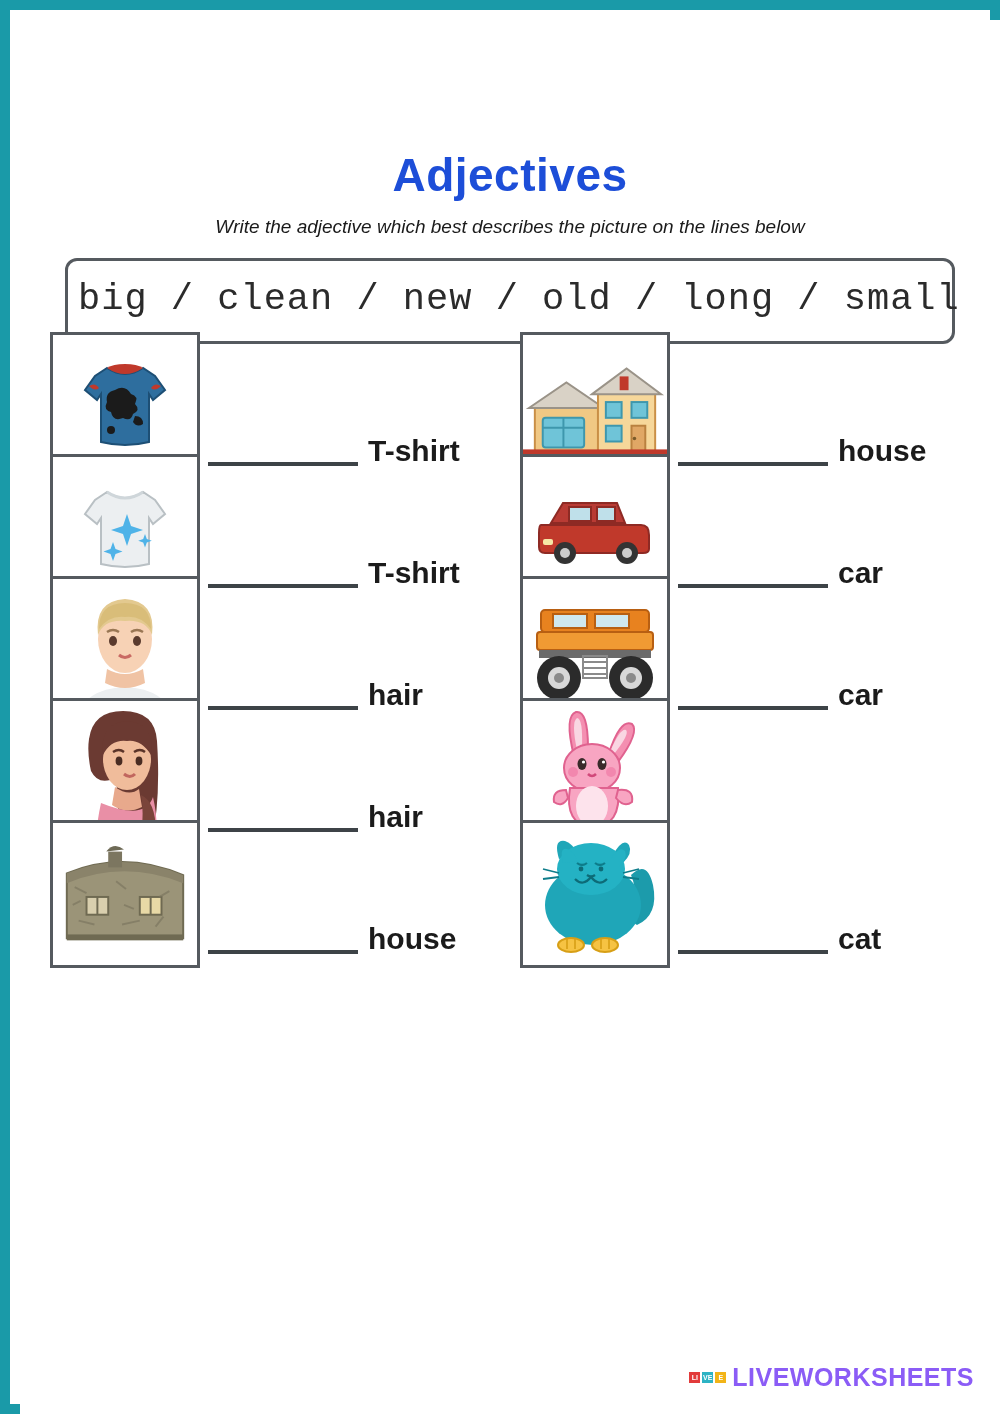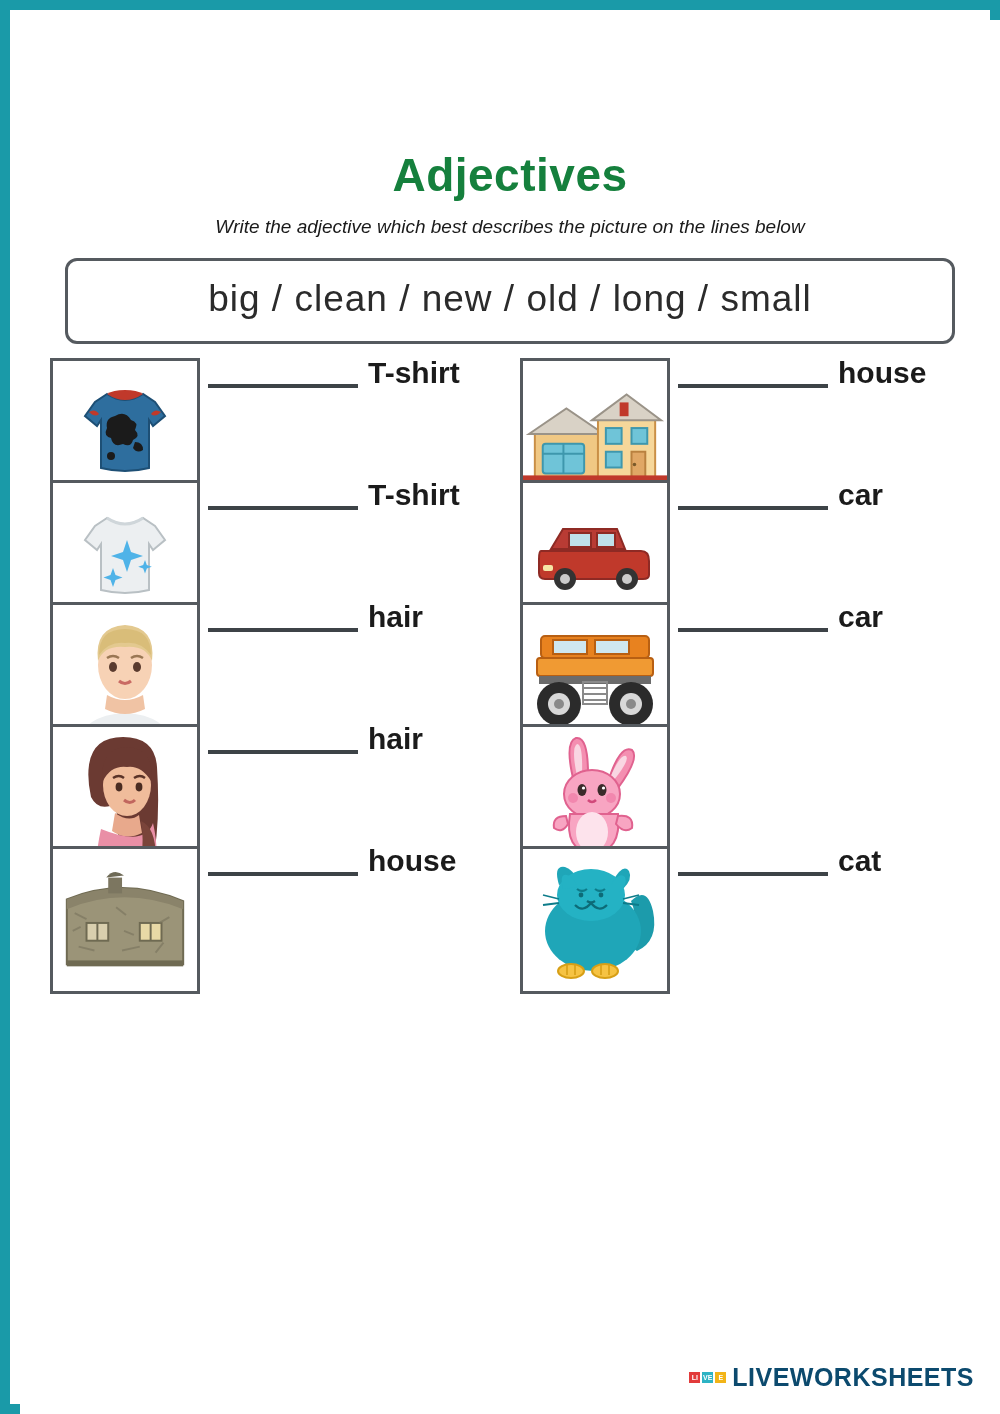--- a/index.html
+++ b/index.html
@@ -16,21 +16,21 @@
     position:absolute; left:0; top:0; width:1000px; height:1414px;
     border:10px solid #1a9aa8;
     background:#ffffff;
   }
   .sheet {
     position:absolute; left:10px; top:10px; width:980px; height:1394px;
     background:#fff;
   }
   .title {
     text-align:center;
-    color:#15803d;
+    color:#1d4ed8;
     font-size:46px;
     font-weight:bold;
     letter-spacing:0.5px;
     margin-top:128px;
   }
   .subtitle {
     text-align:center;
     color:#1a1a1a;
     font-style:italic;
     font-size:19px;
@@ -39,38 +39,39 @@
     width:720px;
   }
   .wordbank {
     margin:18px auto 0 auto;
     width:890px;
     border:3px solid #555a5f;
     border-radius:12px;
     padding:14px 10px 18px 10px;
   }
   .wordbank-row {
-    text-align:center;
+    text-align:left;
     font-size:37px;
     color:#2b2b2b;
     letter-spacing:1px;
     line-height:1.32;
     white-space:nowrap;
+    font-family:Liberation Mono, monospace;
   }
   .grid {
     margin:14px auto 0 auto;
     width:920px;
     display:flex;
     justify-content:space-between;
   }
   .col { width:450px; }
   .item {
     height:122px;
     display:flex;
-    align-items:flex-start;
+    align-items:flex-end;
     margin-bottom:0px;
   }
   .thumb {
     width:150px; height:148px;
     border:3px solid #555a5f;
     background:#fff;
     display:flex; align-items:center; justify-content:center;
     flex:0 0 150px;
     overflow:hidden;
     position:relative;
@@ -107,21 +108,21 @@
   .lw-logo {
     display:flex; gap:2px;
   }
   .lw-logo span {
     width:11px; height:11px;
     display:block;
     font-size:7px; color:#fff; font-weight:bold;
     text-align:center; line-height:11px;
   }
   .lw-brand {
-    font-size:25px; font-weight:bold; color:#0c4a6e; letter-spacing:0.5px;
+    font-size:25px; font-weight:bold; color:#8b5cf6; letter-spacing:0.5px;
   }
 
   
   svg { display:block; }
 </style>
 </head>
 <body>
 
 <div class="page-frame">
   <div class="sheet">

